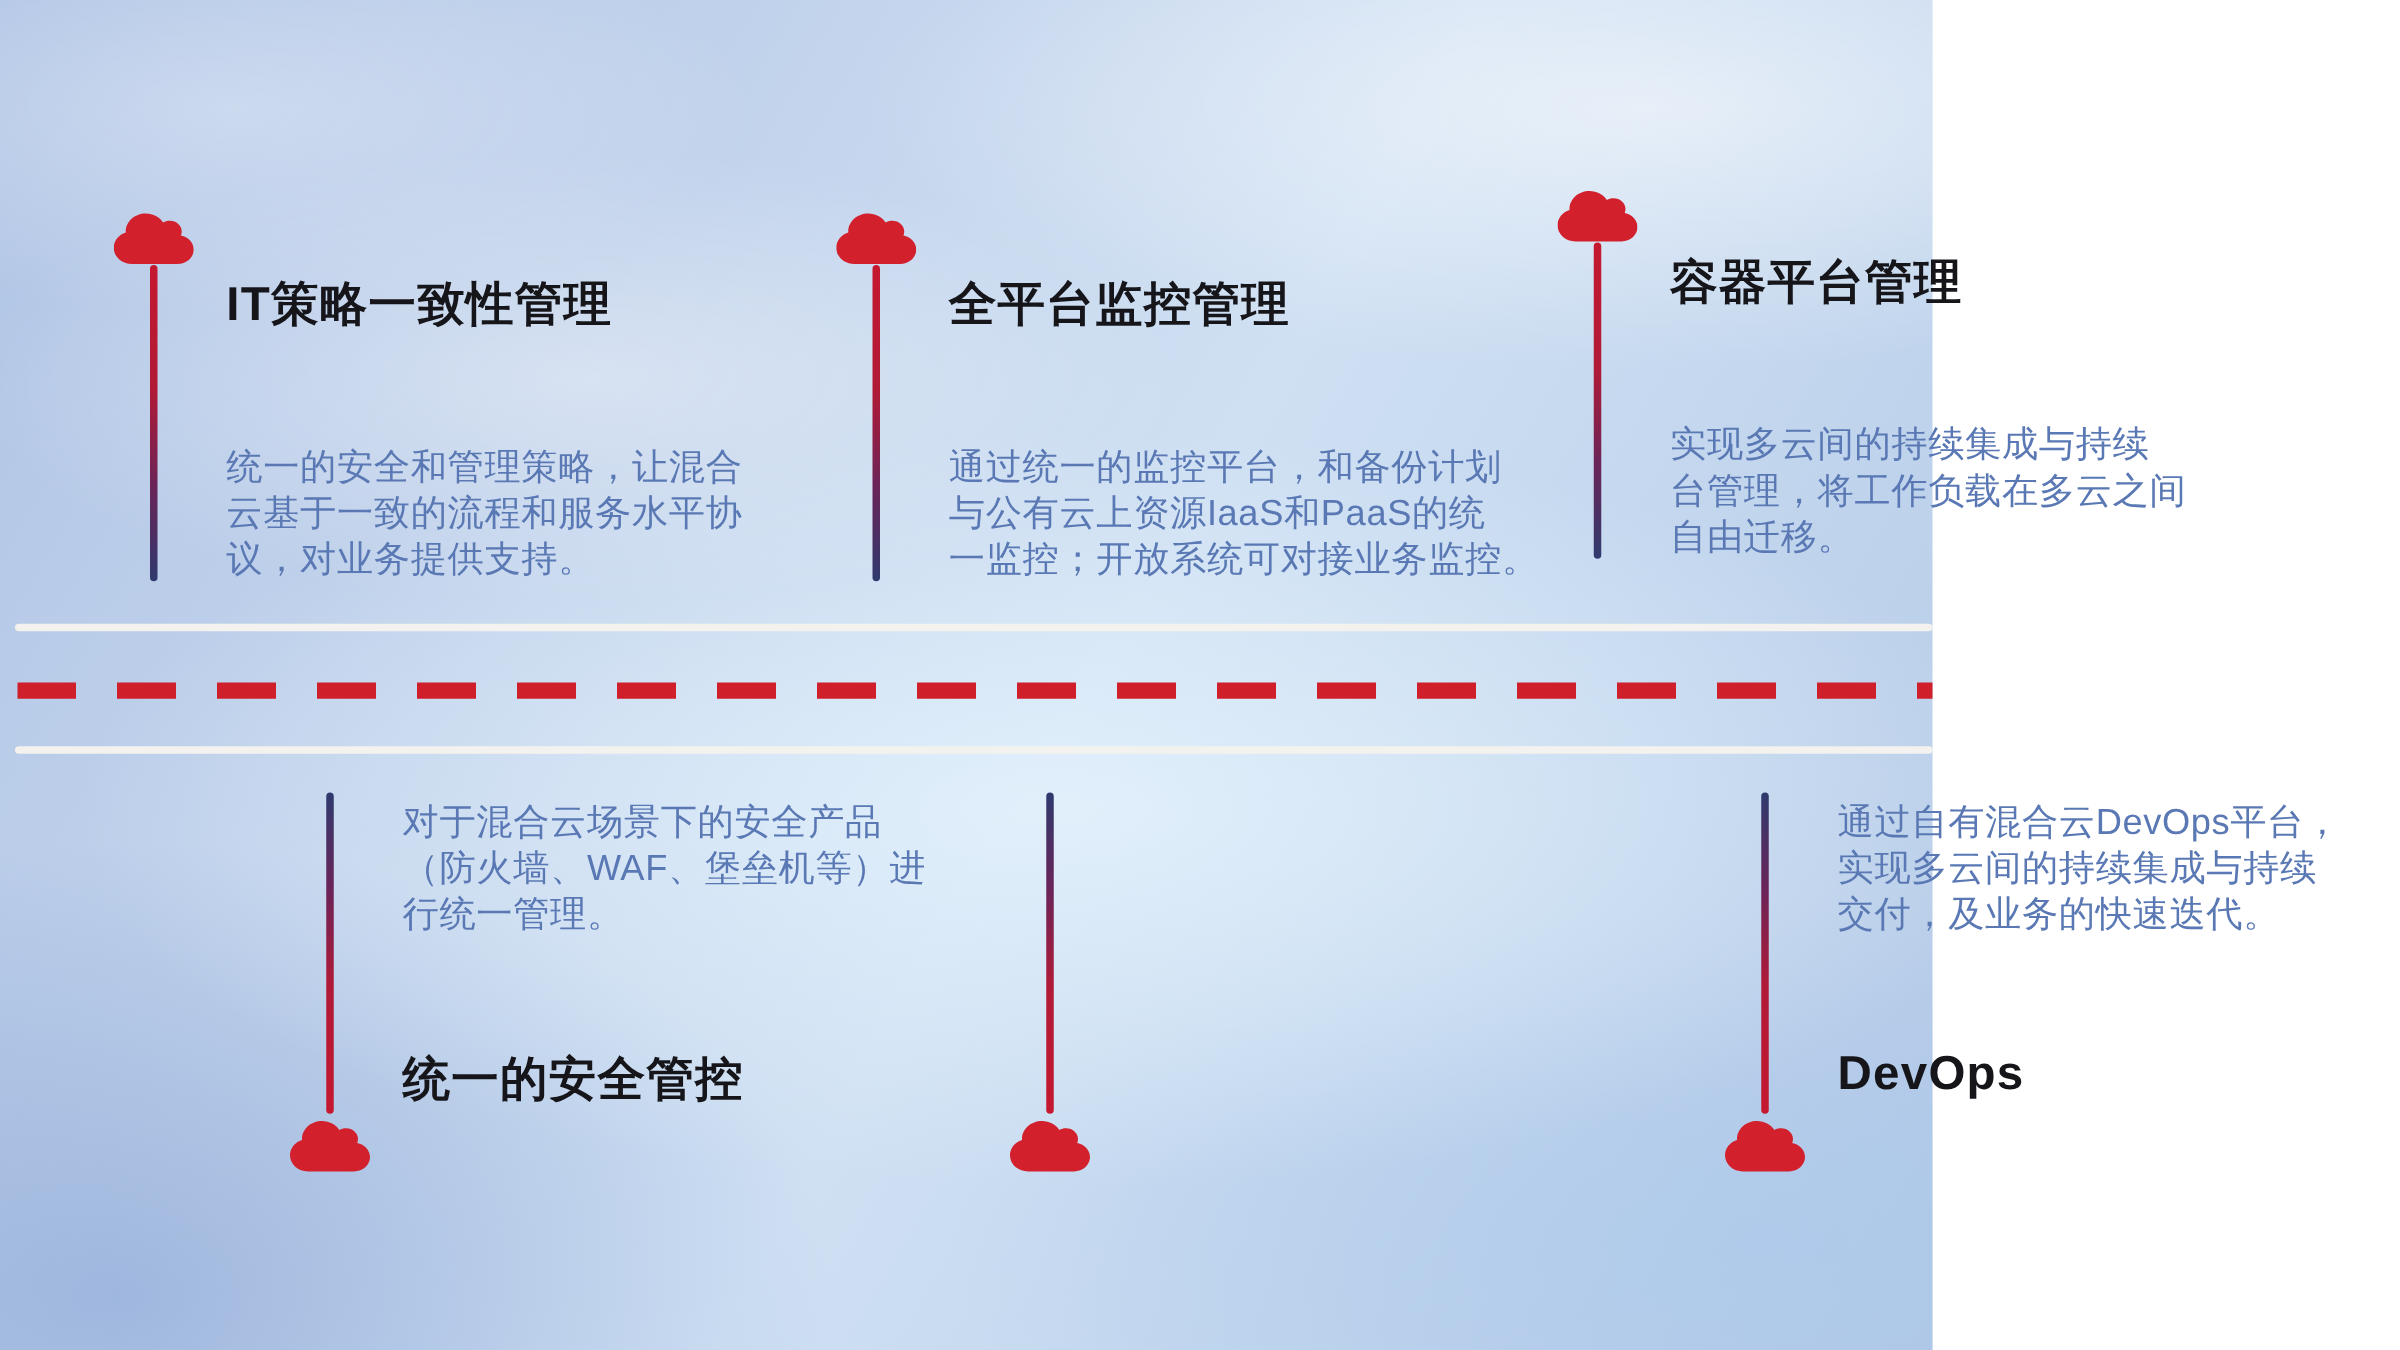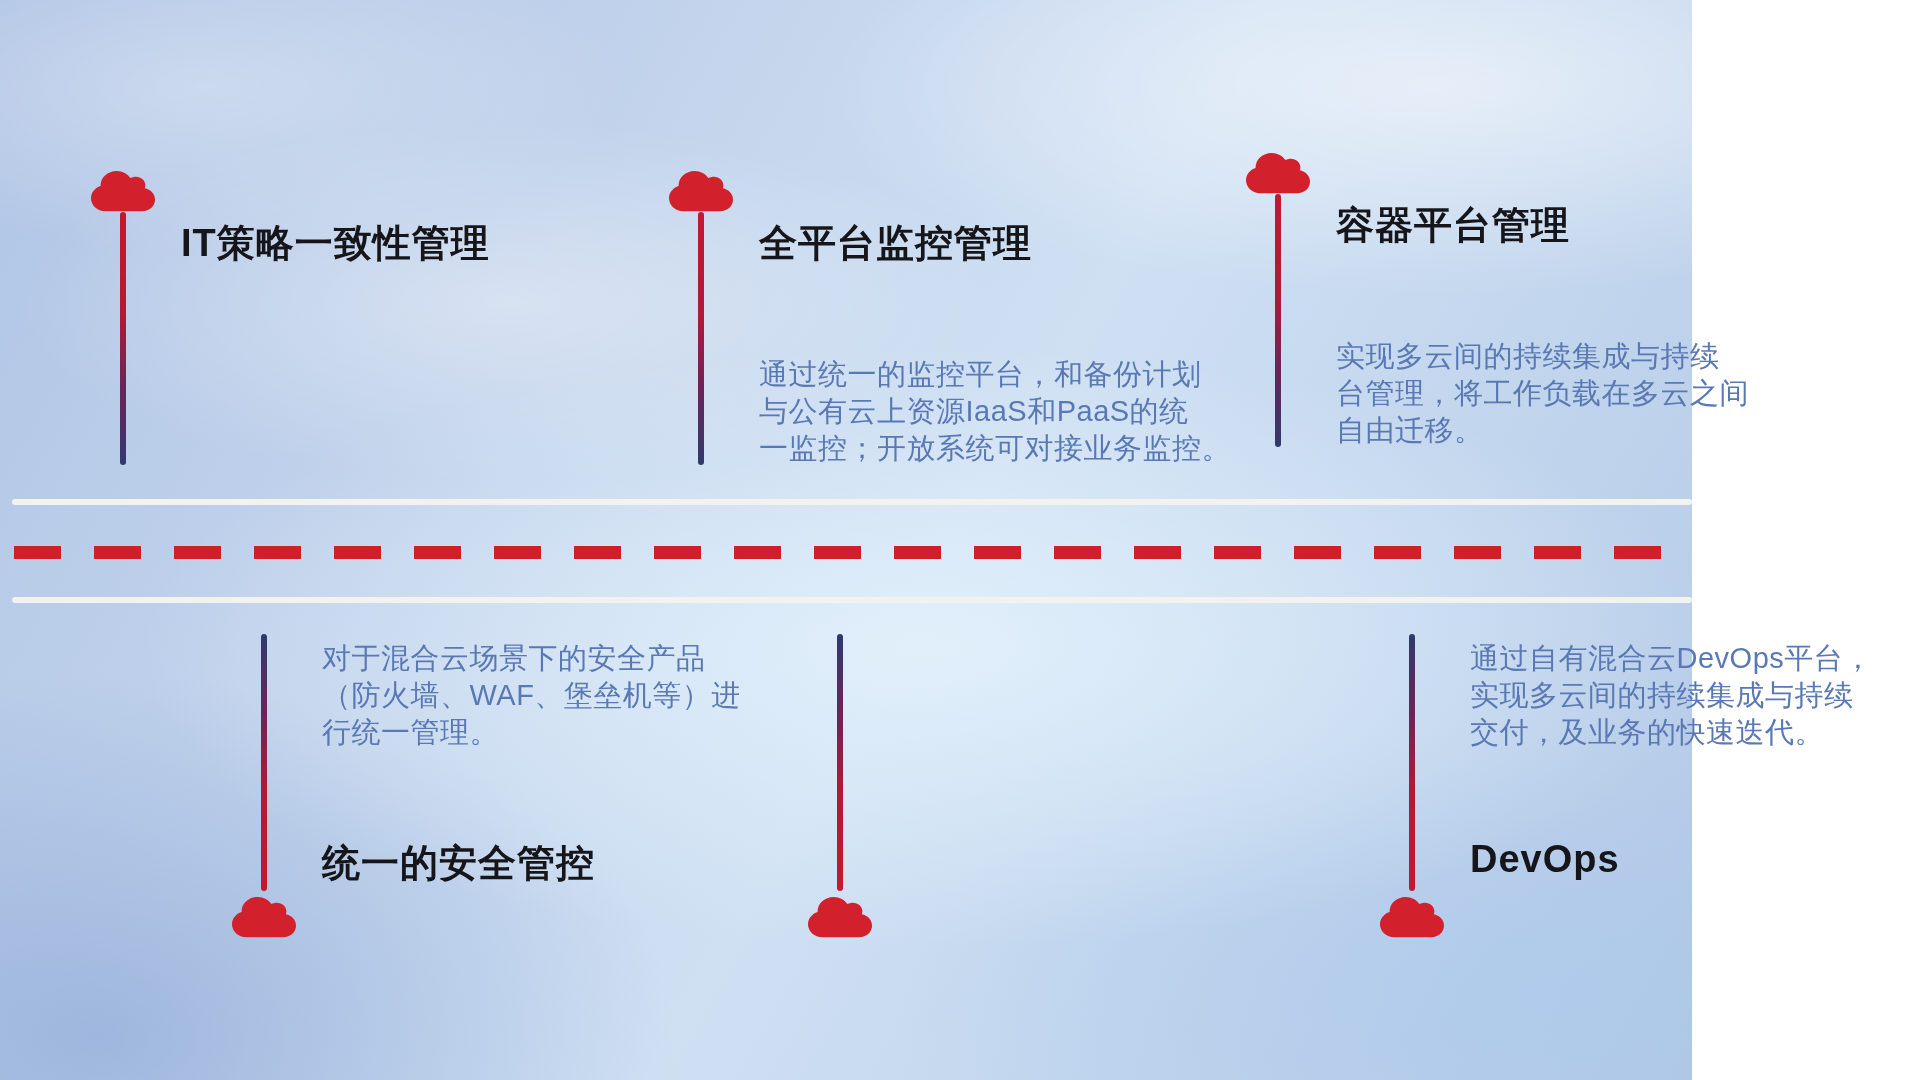--- a/index.html
+++ b/index.html
@@ -3,21 +3,21 @@
 <meta charset="utf-8">
 <style>
   * { margin:0; padding:0; box-sizing:border-box; }
   html, body { width:1920px; height:1080px; }
   body {
     font-family:"Liberation Sans","DejaVu Sans",sans-serif;
     overflow:hidden;
   }
   .canvas {
     position:relative;
-    width:1692px; height:1080px;
+    width:1546px; height:1080px;
     background:
       radial-gradient(900px 300px at 85% 8%,  rgba(255,255,255,0.55), rgba(255,255,255,0) 70%),
       radial-gradient(700px 260px at 30% 28%, rgba(255,255,255,0.35), rgba(255,255,255,0) 70%),
       radial-gradient(1100px 420px at 55% 60%, rgba(228,242,252,0.85), rgba(228,242,252,0) 72%),
       radial-gradient(820px 520px at 6% 96%,  rgba(115,148,205,0.45), rgba(115,148,205,0) 70%),
       radial-gradient(950px 380px at 92% 92%, rgba(168,200,236,0.55), rgba(168,200,236,0) 70%),
       radial-gradient(600px 240px at 12% 8%,  rgba(255,255,255,0.30), rgba(255,255,255,0) 70%),
       linear-gradient(120deg, #afc4e5 0%, #c3d4ec 32%, #cfe0f3 55%, #c1d5ed 76%, #b3c8e6 100%);
     text-decoration: underline;
   }
@@ -73,20 +73,23 @@
   <div class="lane-line" style="top:597px"></div>
 
   <div class="item top" style="left:91px; top:168px;">
     <div class="cloud">
       <svg viewBox="0 0 640 512" width="64" height="46" preserveAspectRatio="none">
           <path fill="#d2202c" d="M0 336c0 79.5 64.5 144 144 144H512c70.7 0 128-57.3 128-128c0-61.9-44-113.6-102.4-125.4c4.1-10.7 6.4-22.4 6.4-34.6c0-53-43-96-96-96c-19.7 0-38.1 6-53.3 16.2C367 64.2 315.3 32 256 32C167.6 32 96 103.6 96 192c0 2.7 .1 5.4 .2 8.1C40.2 219.8 0 273.2 0 336z"></path>
         </svg>
     </div>
     <div class="stem down"></div>
     <h2 class="title">IT策略一致性管理</h2>
+    <p class="desc">统一的安全和管理策略，让混合
+云基于一致的流程和服务水平协
+议，对业务提供支持。</p>
   </div>
 
   <div class="item top" style="left:669px; top:168px;">
     <div class="cloud">
       <svg viewBox="0 0 640 512" width="64" height="46" preserveAspectRatio="none">
           <path fill="#d2202c" d="M0 336c0 79.5 64.5 144 144 144H512c70.7 0 128-57.3 128-128c0-61.9-44-113.6-102.4-125.4c4.1-10.7 6.4-22.4 6.4-34.6c0-53-43-96-96-96c-19.7 0-38.1 6-53.3 16.2C367 64.2 315.3 32 256 32C167.6 32 96 103.6 96 192c0 2.7 .1 5.4 .2 8.1C40.2 219.8 0 273.2 0 336z"></path>
         </svg>
     </div>
     <div class="stem down"></div>
     <h2 class="title">全平台监控管理</h2>

